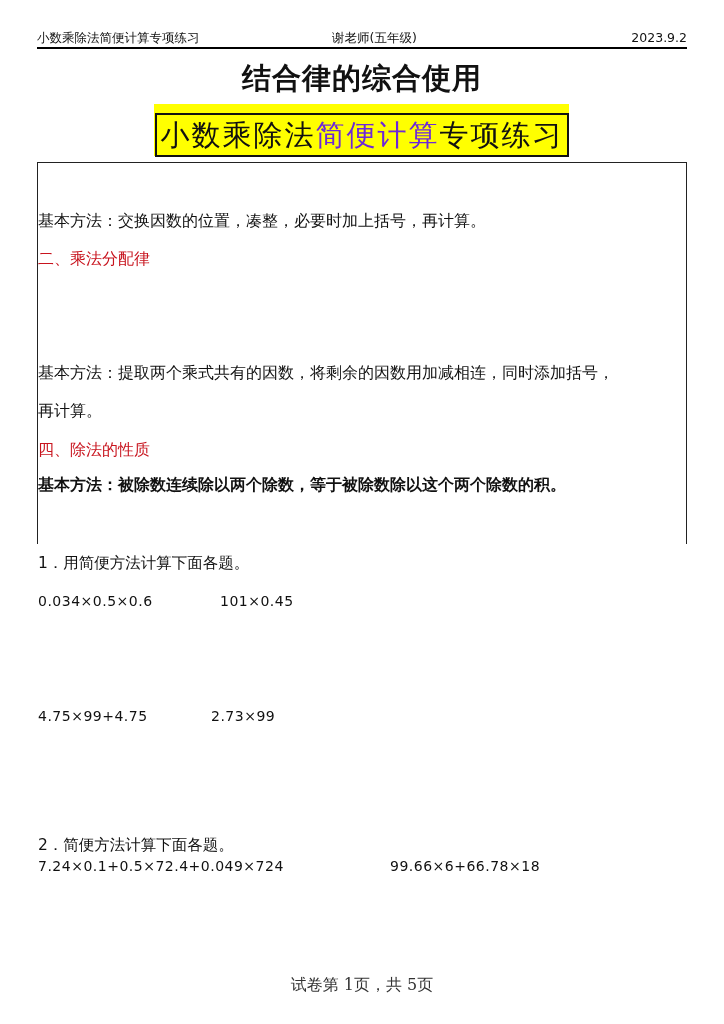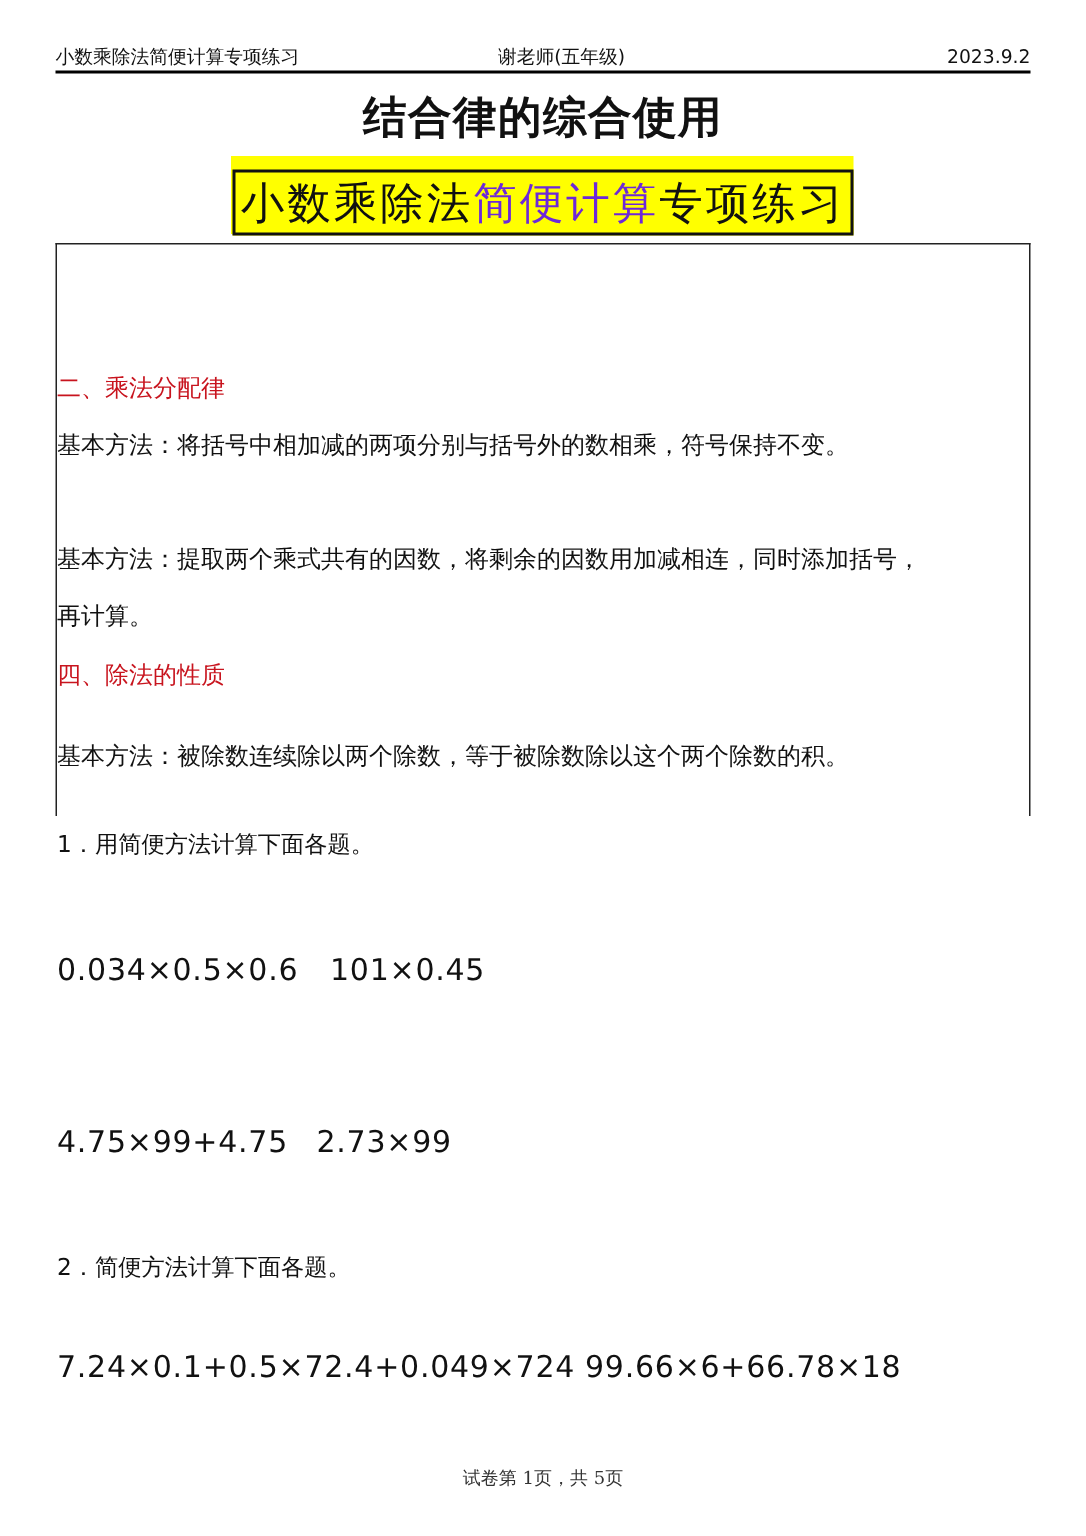--- a/index.html
+++ b/index.html
@@ -91,36 +91,35 @@
     .q-row {
       position: absolute;
       left: 38px;
       font-size: 15.5px;
       line-height: 22px;
       color: #111;
       white-space: nowrap;
     }
     .expr {
       position: absolute;
-      font-size: 20px;
+      font-size: 14px;
       line-height: 22px;
       color: #111;
       white-space: nowrap;
       letter-spacing: 0.5px;
-      margin-top: 45px;
     }
 
     .page-footer {
       position: absolute;
       left: 0;
       width: 724px;
       top: 976px;
       text-align: center;
       font-family: "DejaVu Serif", "Liberation Serif", serif;
-      font-size: 12px;
+      font-size: 16px;
       line-height: 18px;
       color: #333;
     }
   </style>
 </head>
 <body>
 
 <div class="page-header">
   <span class="hl">小数乘除法简便计算专项练习</span>
   <span class="hc">谢老师(五年级)</span>
@@ -128,29 +127,29 @@
 </div>
 
 <div class="main-title">结合律的综合使用</div>
 
 <div class="banner-yellow"></div>
 <div class="banner-box">
   <span>小数乘除法</span><span class="red">简便计算</span><span>专项练习</span>
 </div>
 
 <div class="method-box">
+  <div class="method-row body" style="top:47px;">基本方法：交换因数的位置，凑整，必要时加上括号，再计算。</div>
 
   <div class="method-row heading" style="top:85px;">二、乘法分配律</div>
-  <div class="method-row body" style="top:123px;">基本方法：将括号中相加减的两项分别与括号外的数相乘，符号保持不变。</div>
 
   <div class="method-row body" style="top:199px;">基本方法：提取两个乘式共有的因数，将剩余的因数用加减相连，同时添加括号，</div>
   <div class="method-row body" style="top:237px;">再计算。</div>
 
   <div class="method-row heading" style="top:276px;">四、除法的性质</div>
-  <div class="method-row body" style="top:330px;">基本方法：被除数连续除以两个除数，等于被除数除以这个两个除数的积。</div>
+  <div class="method-row body" style="top:311px;font-weight:bold;">基本方法：被除数连续除以两个除数，等于被除数除以这个两个除数的积。</div>
 </div>
 
 <div class="q-row" style="top:552px;">1．用简便方法计算下面各题。</div>
 <div class="expr" style="left:38px; top:590px;">0.034×0.5×0.6</div>
 <div class="expr" style="left:220px; top:590px;">101×0.45</div>
 <div class="expr" style="left:38px; top:705px;">4.75×99+4.75</div>
 <div class="expr" style="left:211px; top:705px;">2.73×99</div>
 
 <div class="q-row" style="top:818px;margin-top:16px;">2．简便方法计算下面各题。</div>
 <div class="expr" style="left:38px; top:855px;">7.24×0.1+0.5×72.4+0.049×724</div>

